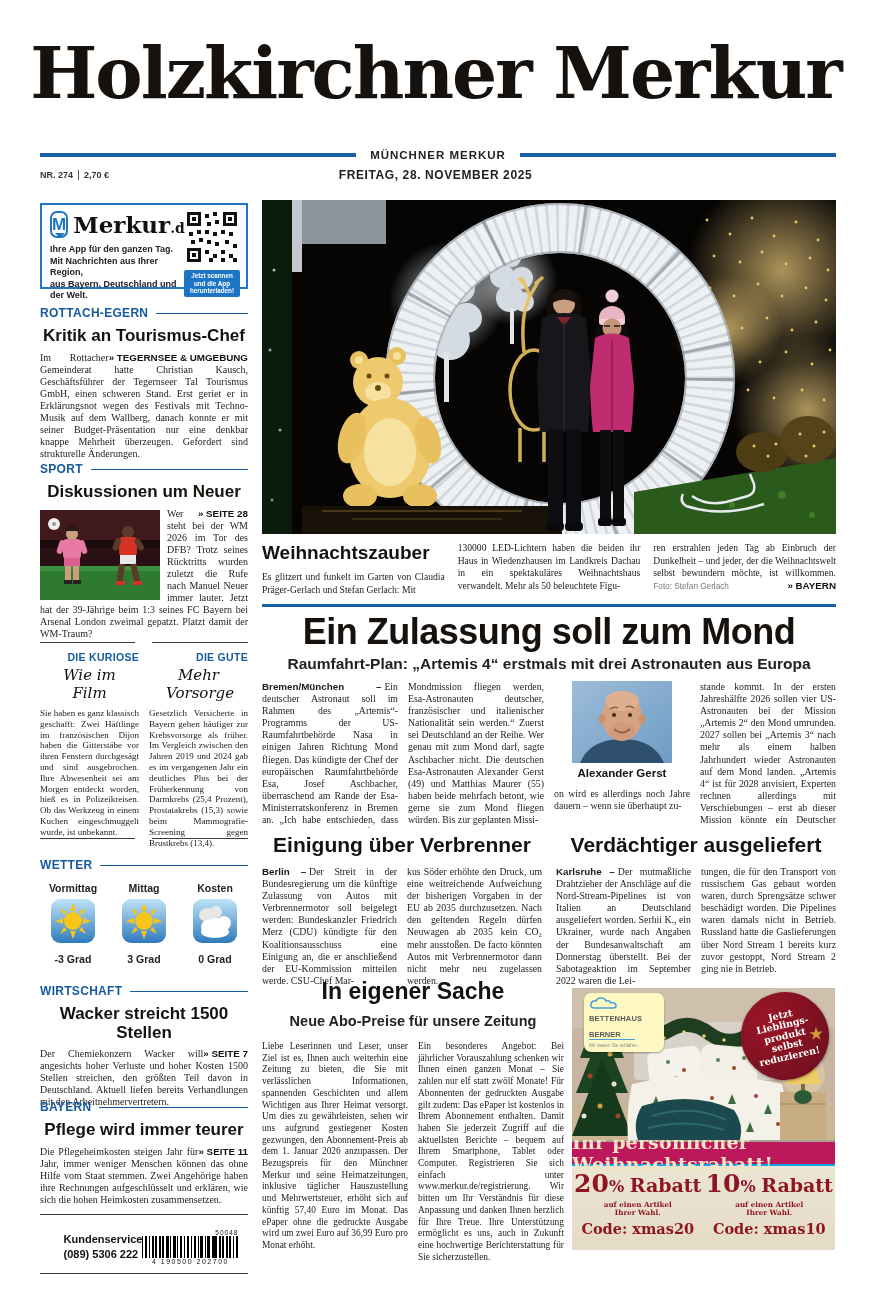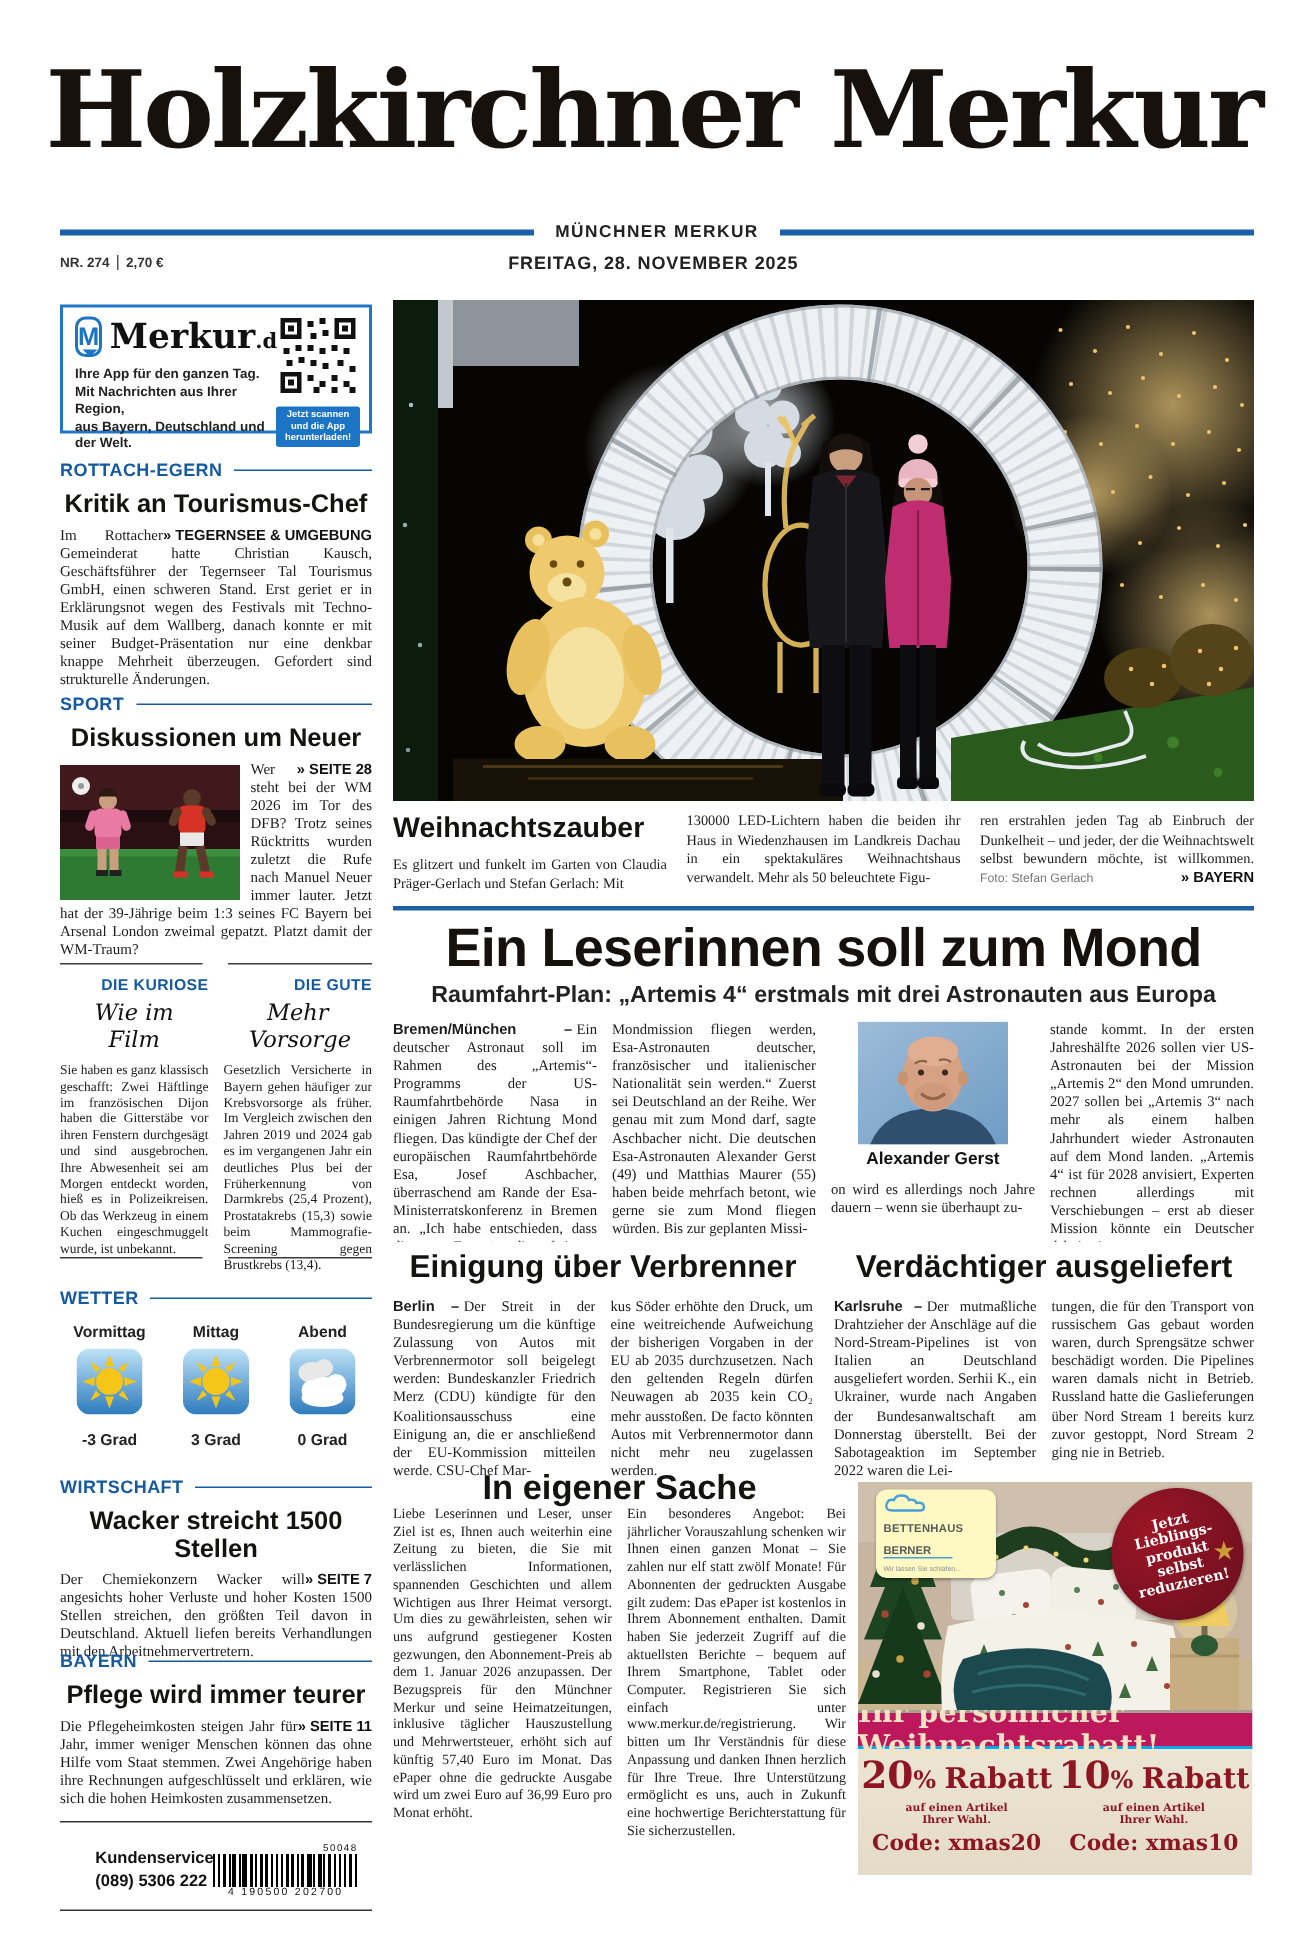--- a/index.html
+++ b/index.html
@@ -306,21 +306,21 @@
             <polygon points="9,9 16,13 13,16"></polygon>
                 <polygon points="35,9 31,16 28,13"></polygon>
                 <polygon points="9,35 13,28 16,31"></polygon>
                 <polygon points="35,35 28,31 31,28"></polygon>
               </g>
           </g>
         </svg>
         <div class="tmp">3 Grad</div>
       </div>
       <div class="wx">
-        <div class="lbl">Abend</div>
+        <div class="lbl">Kosten</div>
         <svg class="ico" viewBox="0 0 44 44">
           <rect width="44" height="44" rx="9" fill="url(#skyg)"></rect>
           <g fill="#e8e8e8">
               <ellipse cx="15" cy="16" rx="9" ry="7"></ellipse>
               <circle cx="23" cy="13" r="6"></circle>
             </g>
           <g fill="#fff">
               <ellipse cx="24" cy="27" rx="12" ry="8"></ellipse>
               <circle cx="15" cy="28" r="7"></circle>
               <circle cx="31" cy="24" r="7"></circle>
@@ -527,21 +527,21 @@
     <div class="cap-col bt bt-cap">130000 LED-Lichtern haben die beiden ihr Haus in Wiedenzhausen im Landkreis Dachau in ein spektakuläres Weihnachtshaus verwandelt. Mehr als 50 beleuchtete Figu-</div>
     <div class="cap-col bt bt-cap">
       <span>ren erstrahlen jeden Tag ab Einbruch der Dunkelheit – und jeder, der die Weihnachtswelt selbst bewundern möchte, ist willkommen.</span>
       <span class="credit">Foto: Stefan Gerlach</span>
       <span class="refr">» BAYERN</span>
     </div>
   </div>
 
   <div class="abs blue-rule"></div>
 
-  <div class="abs lead-head">Ein Leserinnen soll zum Mond</div>
+  <div class="abs lead-head">Ein Zulassung soll zum Mond</div>
   <div class="abs lead-sub">Raumfahrt-Plan: „Artemis 4“ erstmals mit drei Astronauten aus Europa</div>
   <div class="abs cols lead-cols">
     <div class="col bt bt-main">
       <span class="dl">Bremen/München –</span><span>Ein deutscher Astronaut soll im Rahmen des „Artemis“-Programms der US-Raumfahrtbehörde Nasa in einigen Jahren Richtung Mond fliegen. Das kündigte der Chef der europäischen Raumfahrtbehörde Esa, Josef Aschbacher, überraschend am Rande der Esa-Ministerratskonferenz in Bremen an. „Ich habe entschieden, dass die ersten Europäer, die auf einer</span>
     </div>
     <div class="col bt bt-main">Mondmission fliegen werden, Esa-Astronauten deutscher, französischer und italienischer Nationalität sein werden.“ Zuerst sei Deutschland an der Reihe. Wer genau mit zum Mond darf, sagte Aschbacher nicht. Die deutschen Esa-Astronauten Alexander Gerst (49) und Matthias Maurer (55) haben beide mehrfach betont, wie gerne sie zum Mond fliegen würden. Bis zur geplanten Missi-</div>
     <div class="col">
       <svg class="portrait" viewBox="0 0 100 82">
         <defs>
             <linearGradient id="pbg" x1="0" y1="0" x2="1" y2="1">
@@ -582,20 +582,21 @@
     <div class="cols art-cols">
       <div class="col bt bt-main">
         <span class="dl">Karlsruhe –</span><span>Der mutmaßliche Drahtzieher der Anschläge auf die Nord-Stream-Pipelines ist von Italien an Deutschland ausgeliefert worden. Serhii K., ein Ukrainer, wurde nach Angaben der Bundesanwaltschaft am Donnerstag überstellt. Bei der Sabotageaktion im September 2022 waren die Lei-</span>
       </div>
       <div class="col bt bt-main">tungen, die für den Transport von russischem Gas gebaut worden waren, durch Sprengsätze schwer beschädigt worden. Die Pipelines waren damals nicht in Betrieb. Russland hatte die Gaslieferungen über Nord Stream 1 bereits kurz zuvor gestoppt, Nord Stream 2 ging nie in Betrieb.</div>
     </div>
   </div>
 
   <div class="abs abo">
     <div class="abo-head">In eigener Sache</div>
+    <div class="abo-sub">Neue Abo-Preise für unsere Zeitung</div>
     <div class="cols" style="height:236px;">
       <div class="col bt bt-abo">Liebe Leserinnen und Leser, unser Ziel ist es, Ihnen auch weiterhin eine Zeitung zu bieten, die Sie mit verlässlichen Informationen, spannenden Geschichten und allem Wichtigen aus Ihrer Heimat versorgt. Um dies zu gewährleisten, sehen wir uns aufgrund gestiegener Kosten gezwungen, den Abonnement-Preis ab dem 1. Januar 2026 anzupassen. Der Bezugspreis für den Münchner Merkur und seine Heimatzeitungen, inklusive täglicher Hauszustellung und Mehrwertsteuer, erhöht sich auf künftig 57,40 Euro im Monat. Das ePaper ohne die gedruckte Ausgabe wird um zwei Euro auf 36,99 Euro pro Monat erhöht.</div>
       <div class="col bt bt-abo">Ein besonderes Angebot: Bei jährlicher Vorauszahlung schenken wir Ihnen einen ganzen Monat – Sie zahlen nur elf statt zwölf Monate! Für Abonnenten der gedruckten Ausgabe gilt zudem: Das ePaper ist kostenlos in Ihrem Abonnement enthalten. Damit haben Sie jederzeit Zugriff auf die aktuellsten Berichte – bequem auf Ihrem Smartphone, Tablet oder Computer. Registrieren Sie sich einfach unter www.merkur.de/registrierung. Wir bitten um Ihr Verständnis für diese Anpassung und danken Ihnen herzlich für Ihre Treue. Ihre Unterstützung ermöglicht es uns, auch in Zukunft eine hochwertige Berichterstattung für Sie sicherzustellen.</div>
     </div>
   </div>
 
   <div class="abs ad">
     <div class="ad-photo">
       <svg width="263" height="152" viewBox="0 0 263 152">
         <defs>

